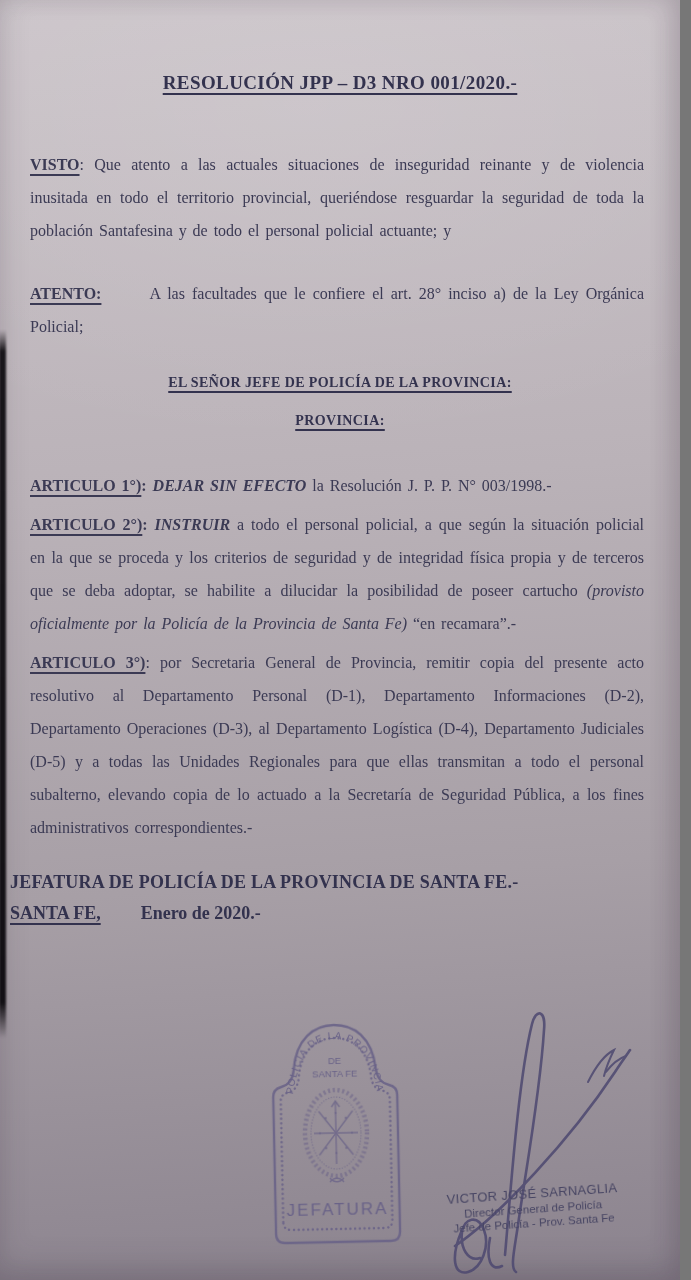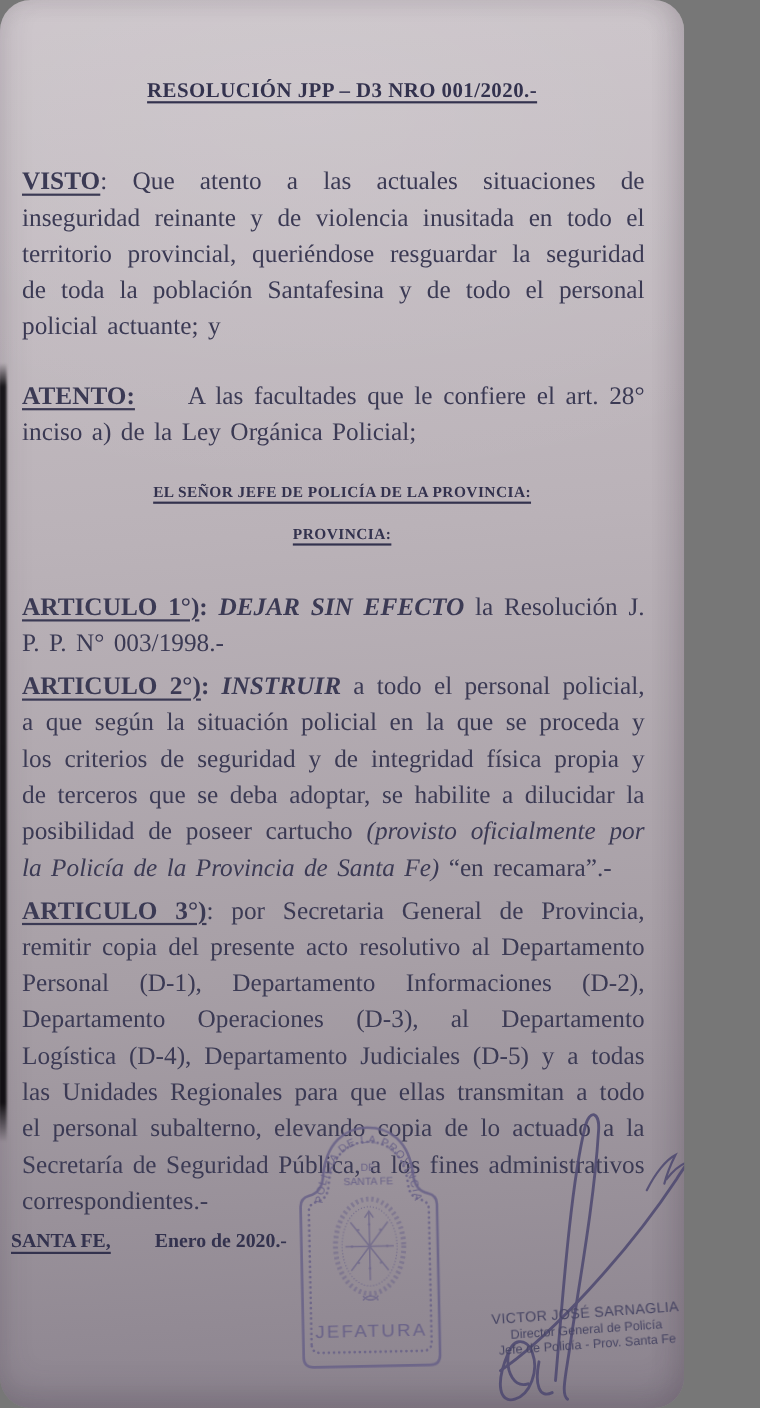--- a/index.html
+++ b/index.html
@@ -1,38 +1,37 @@
 <!DOCTYPE html>
 <html style="--ink: #3b3a54; --ink_dark: #33324e; --ink_sig: #474563; --stamp: #696288; --paper_top: #cbc4c9; --paper_bottom: #8b838e;"><head>
 <meta charset="utf-8">
 <style>
   html,body { margin:0; padding:0; background:#777; }
   .page {
-    position:relative; width:622px; height:1280px; overflow:hidden;
+    position:relative; width:680px; height:1280px; overflow:hidden;
     background:
       radial-gradient(ellipse 900px 500px at 45% 8%, rgba(255,255,255,.10), rgba(255,255,255,0) 70%),
       linear-gradient(176deg, var(--paper_top,#cbc4c9) 0%, #bab2b8 38%, #a79fa6 68%, var(--paper_bottom,#8b838e) 100%);
     box-shadow: inset -10px 0 22px rgba(55,45,60,.12), inset 0 -14px 30px rgba(55,45,60,.18);
     font-family:"Liberation Serif","DejaVu Serif",serif;
-    border-radius:28px;
   }
   .edge-strip {
     position:absolute; left:-1px; top:330px; width:7px; height:708px;
     background:linear-gradient(to bottom, rgba(12,10,14,0), rgba(12,10,14,.92) 3%, rgba(12,10,14,.95) 95%, rgba(12,10,14,0));
     filter:blur(.8px);
   }
   .content { position:absolute; inset:0; color:var(--ink,#3b3a54); filter:blur(.25px); }
   .doc-title {
     margin:0; padding-top:72px; text-align:center;
     font-size:19px; font-weight:bold; letter-spacing:.4px; color:var(--ink_dark,#33324e);
     text-decoration:underline; text-underline-offset:4px; text-decoration-thickness:1.6px;
   }
   .para {
-    margin:0; padding:0 36px 0 20px;
-    font-size:23px; line-height:33px; text-align:justify; word-spacing:.12em;
+    margin:0; padding:0 36px 0 30px;
+    font-size:16px; line-height:33px; text-align:justify; word-spacing:.12em;
   }
   .p-visto { margin-top:54px; }
   .p-considerando { margin-top:16px; }
   .p-atento { margin-top:30px; }
   .center-head {
     margin:32px 17px 0; text-align:center; font-size:14px; font-weight:bold; letter-spacing:.4px;
     color:var(--ink_dark,#33324e);
     text-decoration:underline; text-underline-offset:4px; text-decoration-thickness:1.6px;
   }
   .resuelve { margin-top:22px; }
@@ -69,20 +68,21 @@
 
   <div class="content">
     <h1 class="doc-title">RESOLUCIÓN JPP – D3 NRO 001/2020.-</h1>
     <p class="para p-visto"><span class="seg-bu">VISTO</span><span class="seg-n">: Que atento a las actuales situaciones de inseguridad reinante y de violencia inusitada en todo el territorio provincial,  queriéndose resguardar la seguridad de toda la población Santafesina y de todo el personal policial actuante;  y</span></p>
     <p class="para p-atento"><span class="seg-bu">ATENTO:</span><span class="tab" style="width: 48px;"></span><span class="seg-n">A las facultades que le confiere el art. 28° inciso a) de la Ley Orgánica Policial;</span></p>
     <h2 class="center-head">EL SEÑOR JEFE DE POLICÍA DE LA PROVINCIA:</h2>
     <h2 class="center-head resuelve">PROVINCIA:</h2>
     <p class="para a1"><span class="seg-bu">ARTICULO 1°)</span><span class="seg-b">: </span><span class="seg-bi">DEJAR SIN EFECTO</span><span class="seg-n"> la Resolución J. P. P. N° 003/1998.-</span></p>
     <p class="para a2"><span class="seg-bu">ARTICULO 2°)</span><span class="seg-b">: </span><span class="seg-bi">INSTRUIR</span><span class="seg-n"> a todo el personal policial, a que según la situación policial en la que se proceda y los criterios de seguridad y de integridad física propia y de terceros que se deba adoptar, se habilite a dilucidar la posibilidad de poseer cartucho </span><span class="seg-i">(provisto oficialmente por la Policía de la Provincia de Santa Fe)</span><span class="seg-n"> “en recamara”.-</span></p>
     <p class="para a3"><span class="seg-bu">ARTICULO 3°)</span><span class="seg-n">: por Secretaria General de Provincia, remitir copia del presente acto resolutivo al Departamento Personal (D-1), Departamento Informaciones (D-2), Departamento Operaciones (D-3), al Departamento Logística (D-4), Departamento Judiciales (D-5) y a todas las Unidades Regionales para que ellas transmitan a todo el personal subalterno, elevando copia de lo actuado a la Secretaría de Seguridad Pública, a los fines administrativos correspondientes.-</span></p>
+    <p class="footer1">JEFATURA DE POLICÍA DE LA PROVINCIA DE SANTA FE.-</p>
     <p class="footer2"><span class="seg-bu">SANTA FE,</span><span class="tab" style="width: 40px;"></span><span class="seg-b">Enero de 2020.-</span></p>
   </div>
 
   <svg class="stamp" viewBox="0 0 136 230" aria-hidden="true">
     <g fill="none" stroke="var(--stamp,#696288)" opacity="0.88">
       <path stroke-width="2.4" d="M 6 215 L 6 78 Q 6 70 14 68 C 22 66 26 61 27 51 C 30 20 48 7 68 7 C 88 7 106 20 109 51 C 110 61 114 66 122 68 Q 130 70 130 78 L 130 215 Q 130 224 121 224 L 15 224 Q 6 224 6 215 Z"></path>
       <g transform="translate(68,115.5) scale(0.88) translate(-68,-115.5)">
         <path stroke-width="2.4" stroke-linecap="round" stroke-dasharray="0.1 4.6" d="M 6 215 L 6 78 Q 6 70 14 68 C 22 66 26 61 27 51 C 30 20 48 7 68 7 C 88 7 106 20 109 51 C 110 61 114 66 122 68 Q 130 70 130 78 L 130 215 Q 130 224 121 224 L 15 224 Q 6 224 6 215 Z"></path>
       </g>
       <path id="stampArc" d="M 24 98 C 26 40 46 21 68 21 C 90 21 110 40 112 98" stroke="none"></path>

